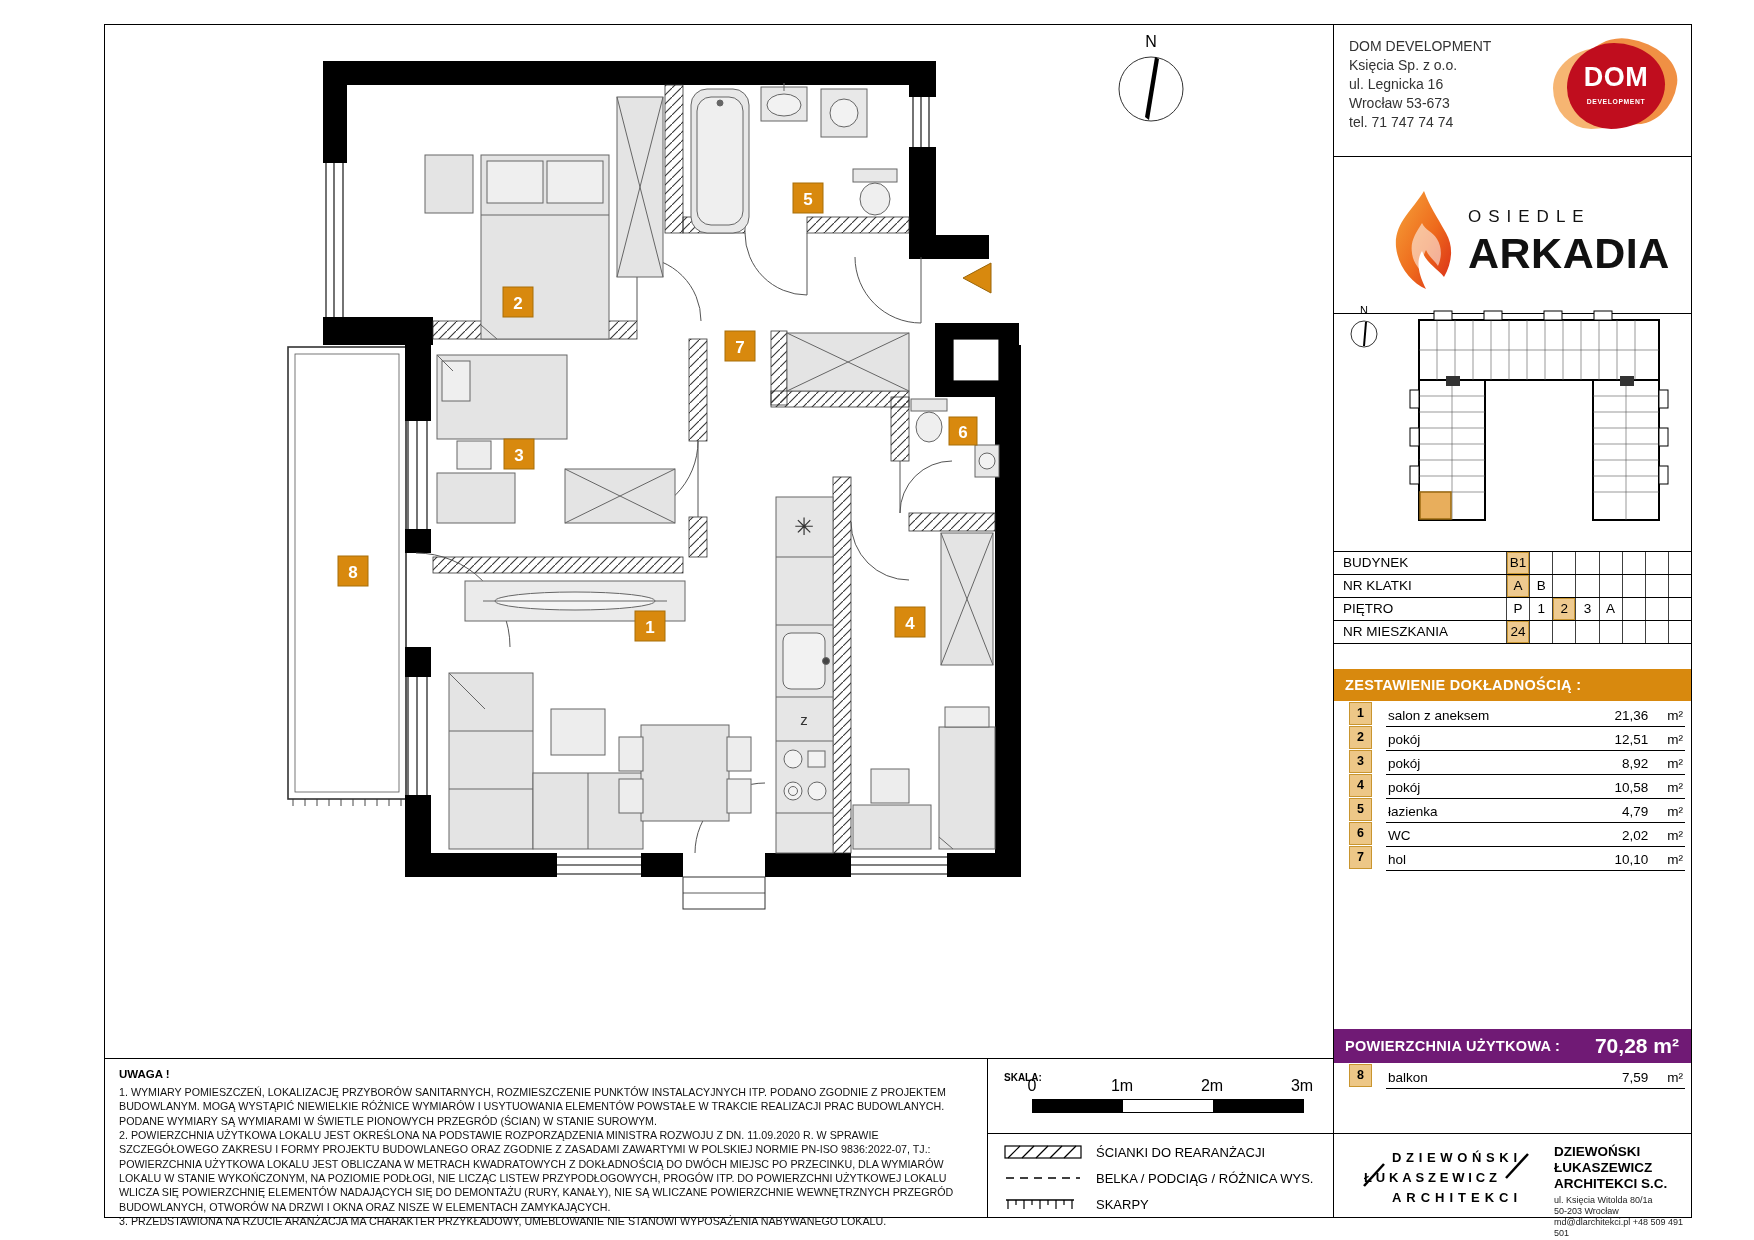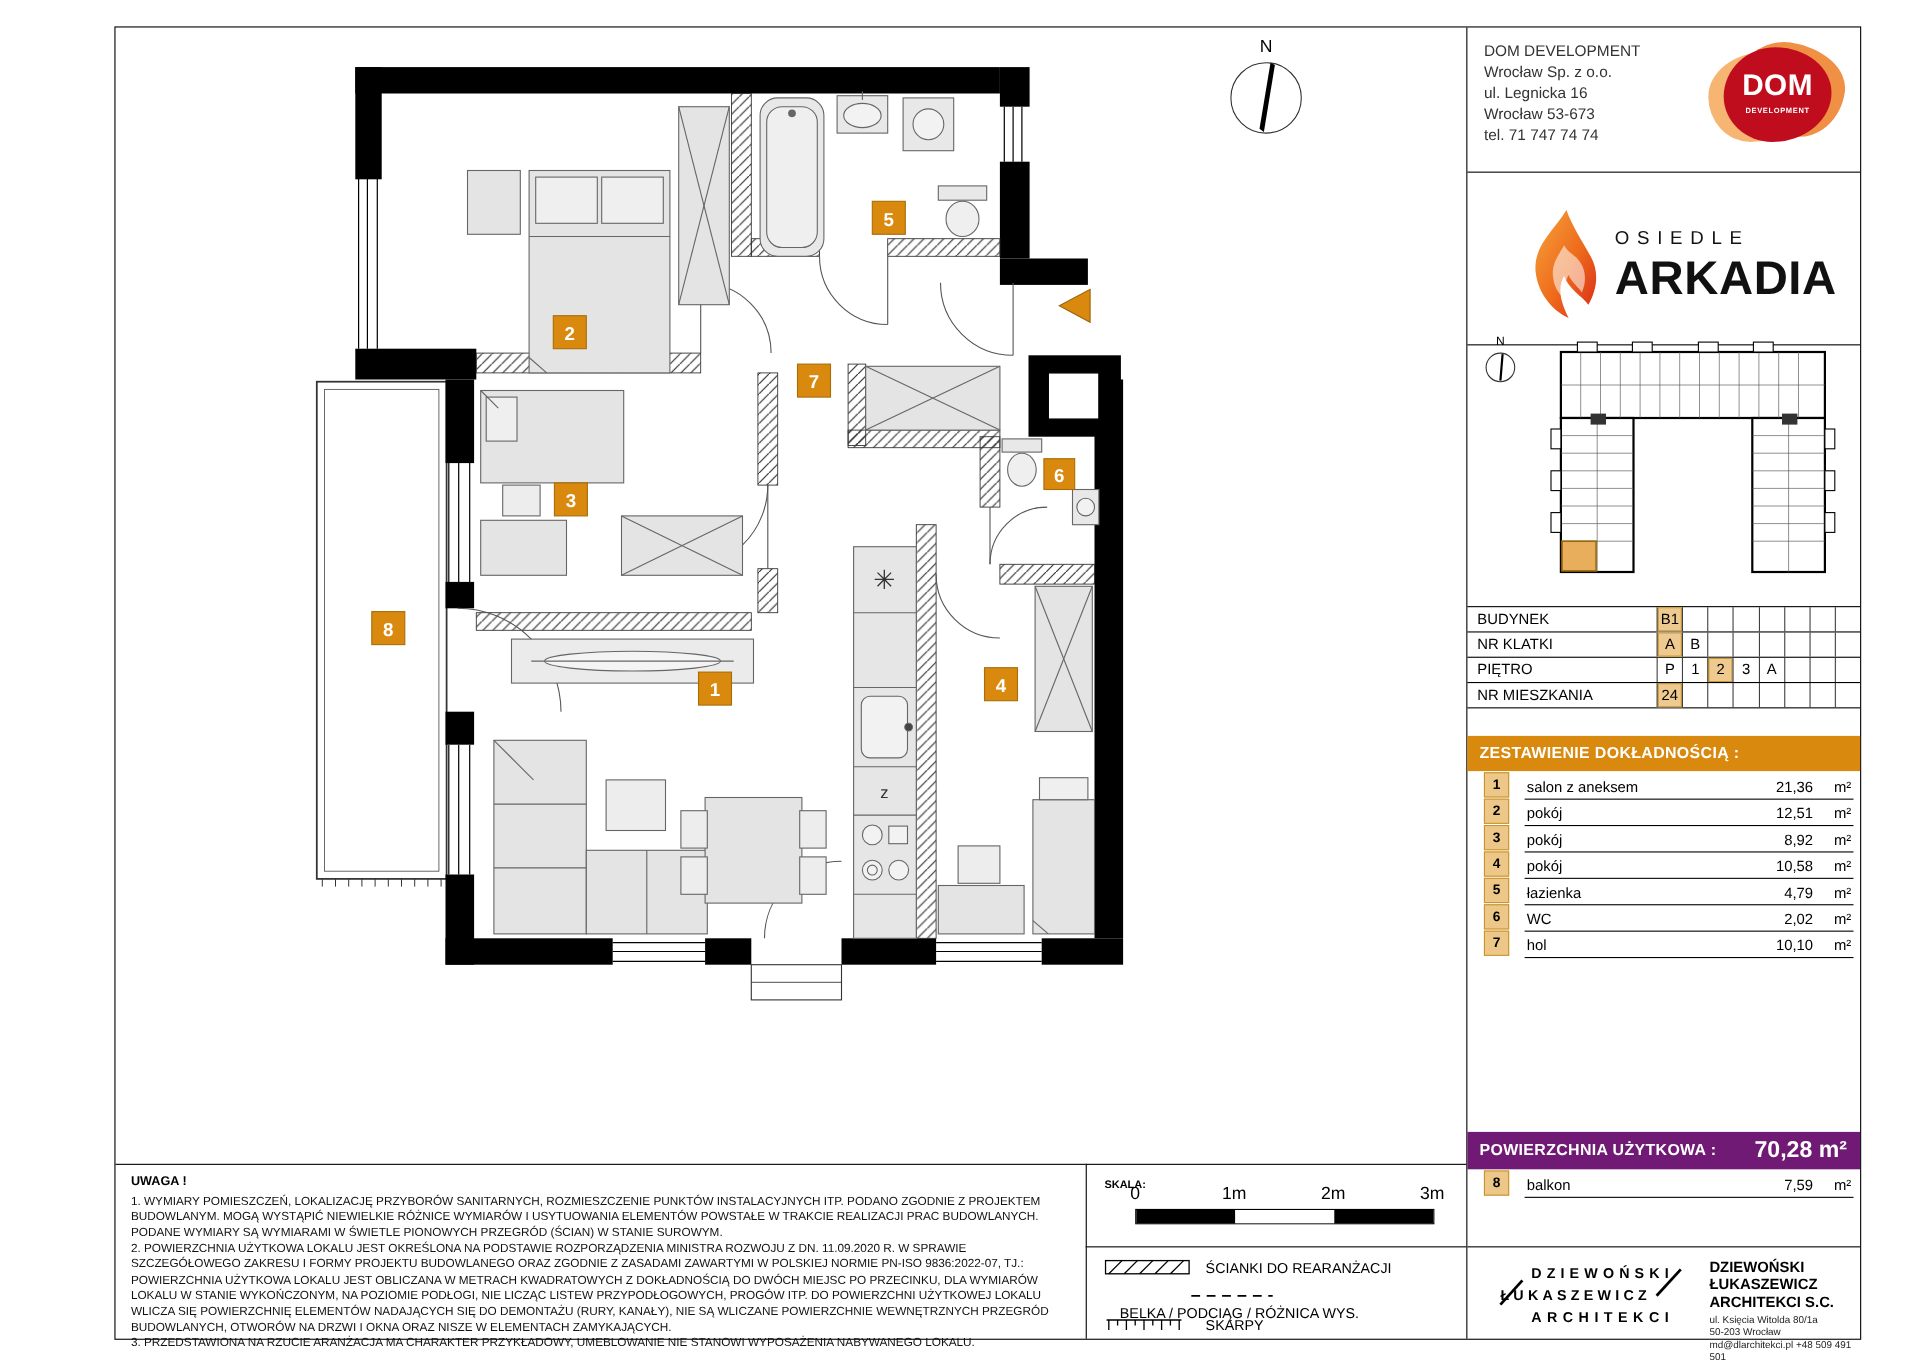--- a/index.html
+++ b/index.html
@@ -309,21 +309,21 @@
             <text x="248" y="553" fill="#fff">8</text>
           </g>
     </g>
   </svg>
 
   <div class="panel">
 
     <div class="sec-dev">
       <div class="dev-addr">
         <div>DOM DEVELOPMENT</div>
-        <div>Wrocław Sp. z o.o.</div>
+        <div>Księcia Sp. z o.o.</div>
         <div>ul. Legnicka 16</div>
         <div>Wrocław 53-673</div>
         <div>tel. 71 747 74 74</div>
       </div>
       <div class="dom-logo">
         <div class="blob blob1"></div>
         <div class="blob blob2"></div>
         <div class="blob blob3"></div>
         <div class="dom-txt"><span>DOM</span><span class="dom-sub">DEVELOPMENT</span></div>
       </div>
@@ -571,21 +571,21 @@
         <g stroke="#000" stroke-width="1.2">
               <line x1="4" y1="14" x2="16" y2="2"></line>
               <line x1="18" y1="14" x2="30" y2="2"></line>
               <line x1="32" y1="14" x2="44" y2="2"></line>
               <line x1="46" y1="14" x2="58" y2="2"></line>
               <line x1="60" y1="14" x2="72" y2="2"></line>
             </g>
       </svg>
       <span class="llabel">ŚCIANKI DO REARANŻACJI</span>
     </div>
-    <div class="lrow" style="top:36px;flex-direction:column;">
+    <div class="lrow" style="top:36px;">
       <svg class="lsym" width="78" height="16" viewBox="0 0 78 16">
         <line x1="2" y1="8" x2="76" y2="8" stroke="#000" stroke-width="1.6" stroke-dasharray="8 6"></line>
       </svg>
       <span class="llabel">BELKA / PODCIĄG / RÓŻNICA WYS.</span>
     </div>
     <div class="lrow" style="top:62px;">
       <svg class="lsym" width="78" height="16" viewBox="0 0 78 16">
         <line x1="2" y1="4" x2="70" y2="4" stroke="#000" stroke-width="1.4"></line>
         <g stroke="#000" stroke-width="1.2">
               <line x1="4" y1="4" x2="4" y2="13"></line>

